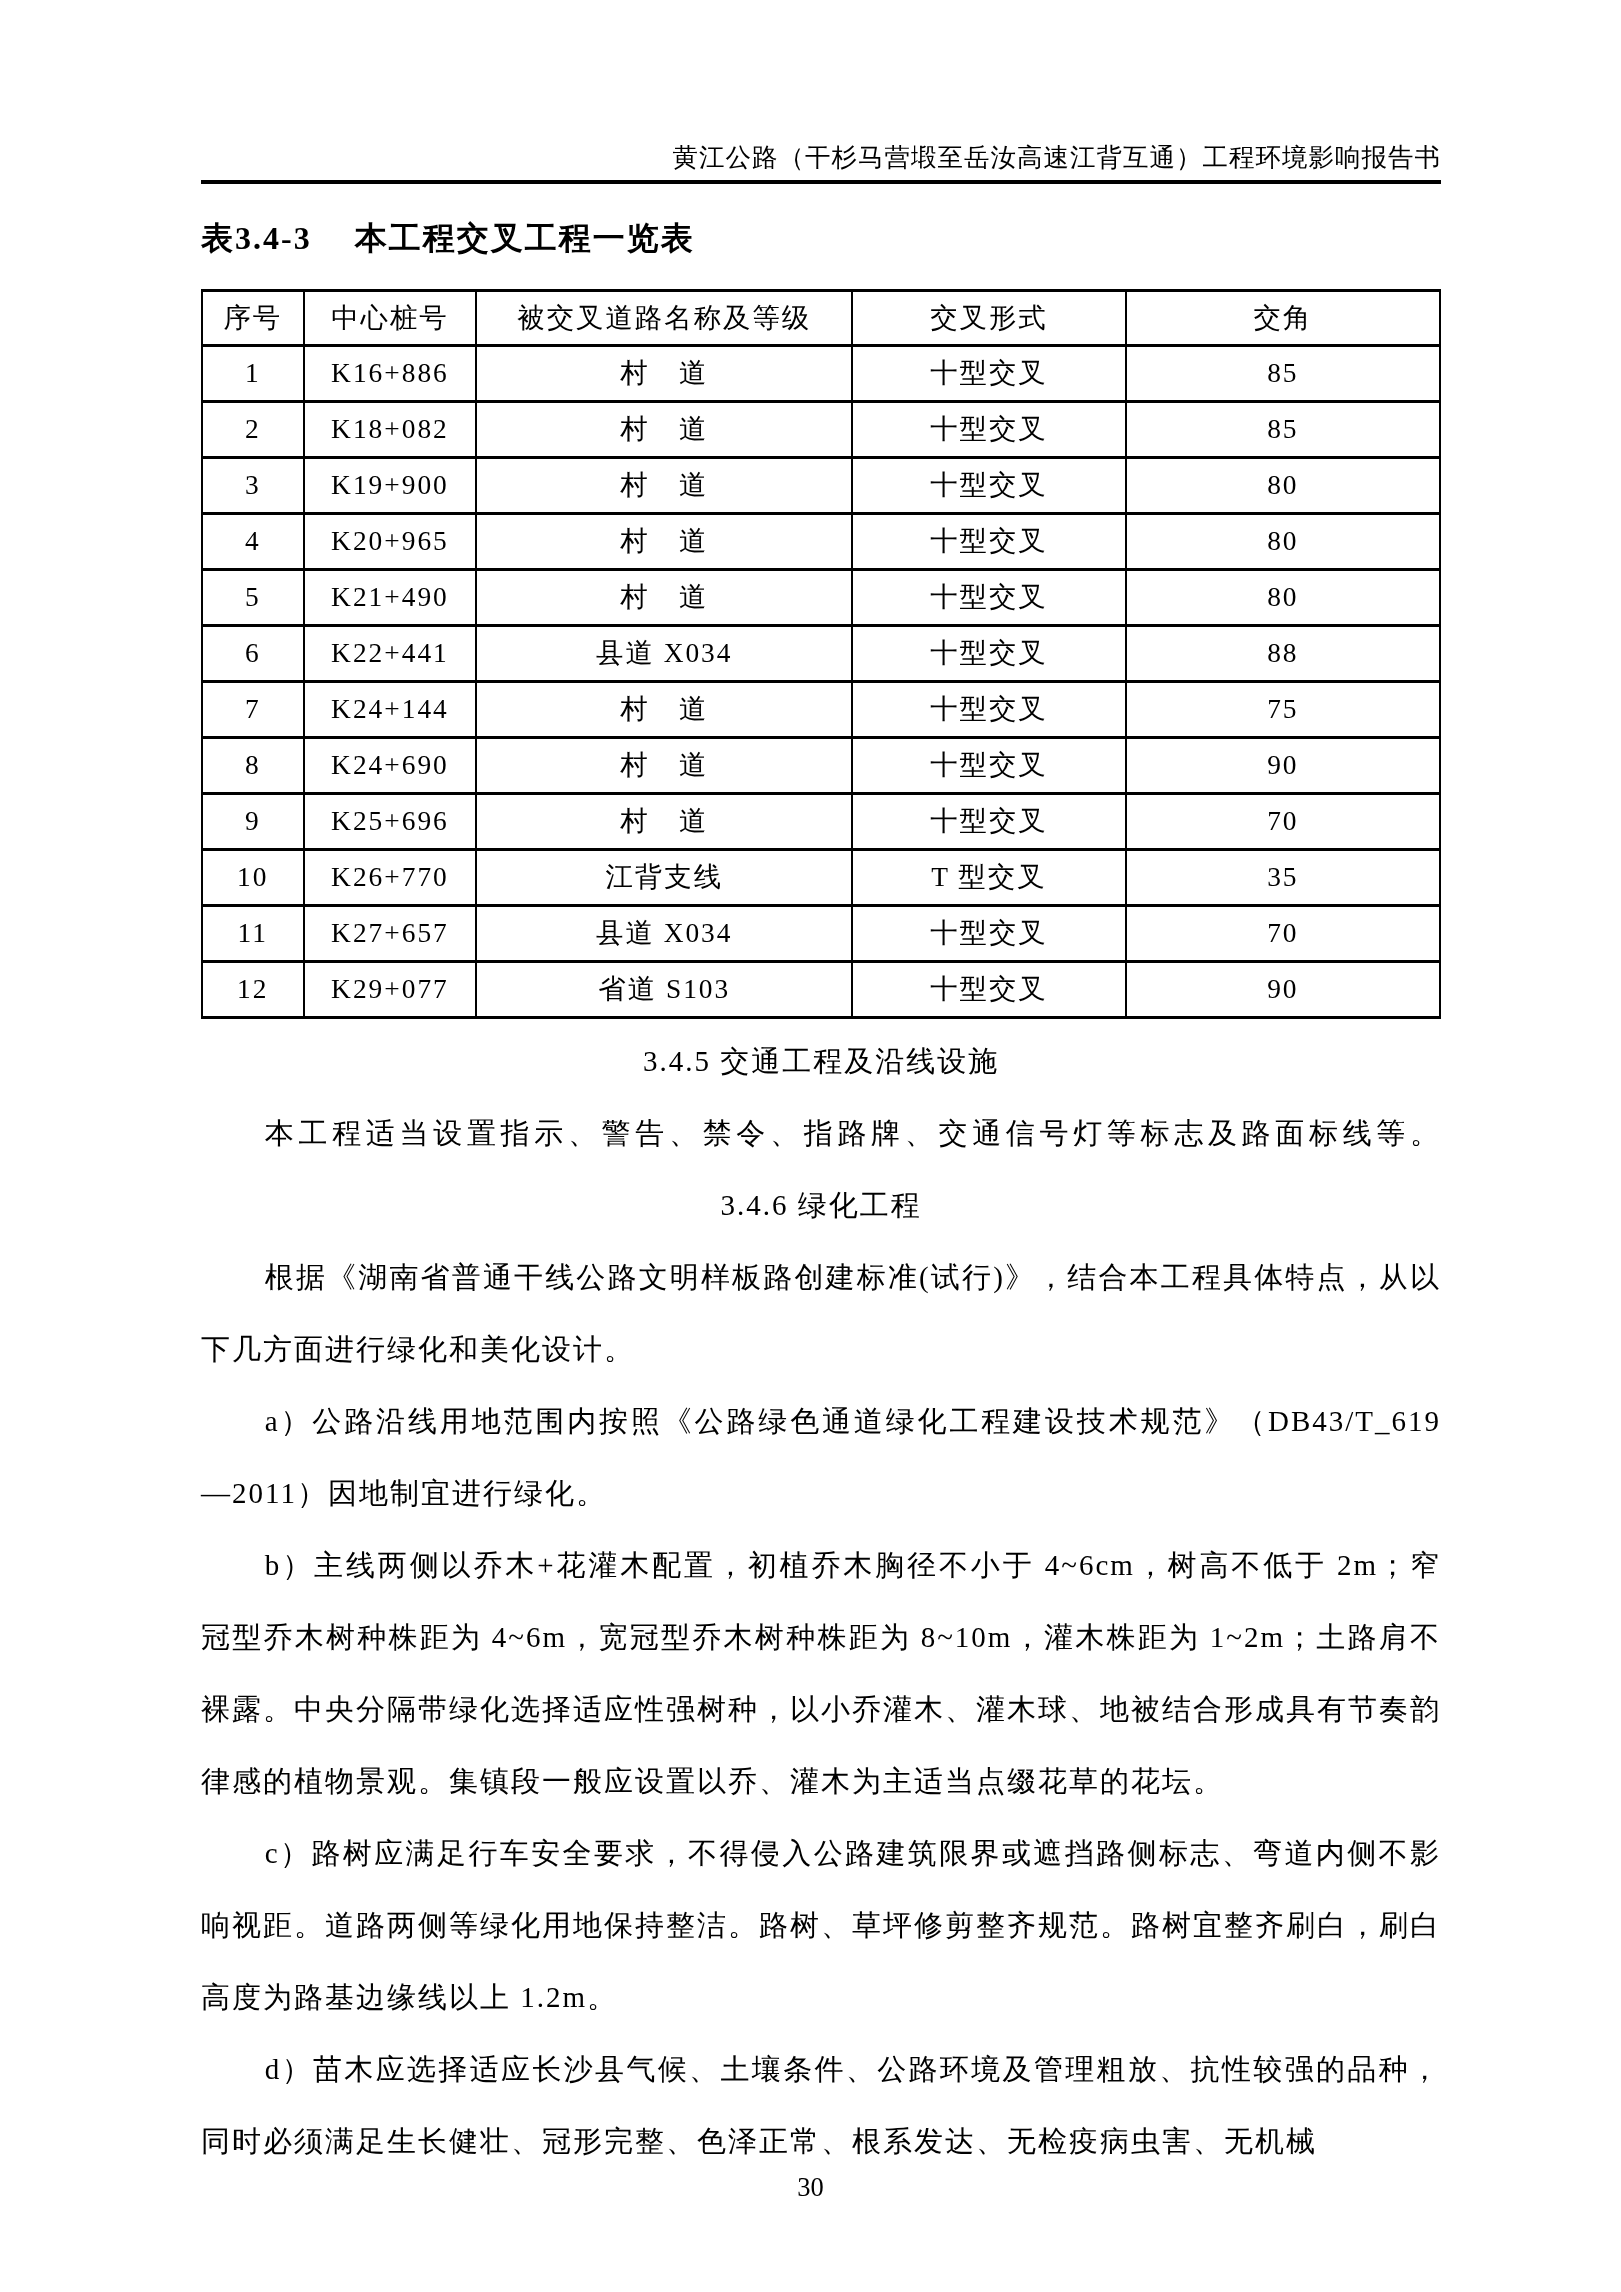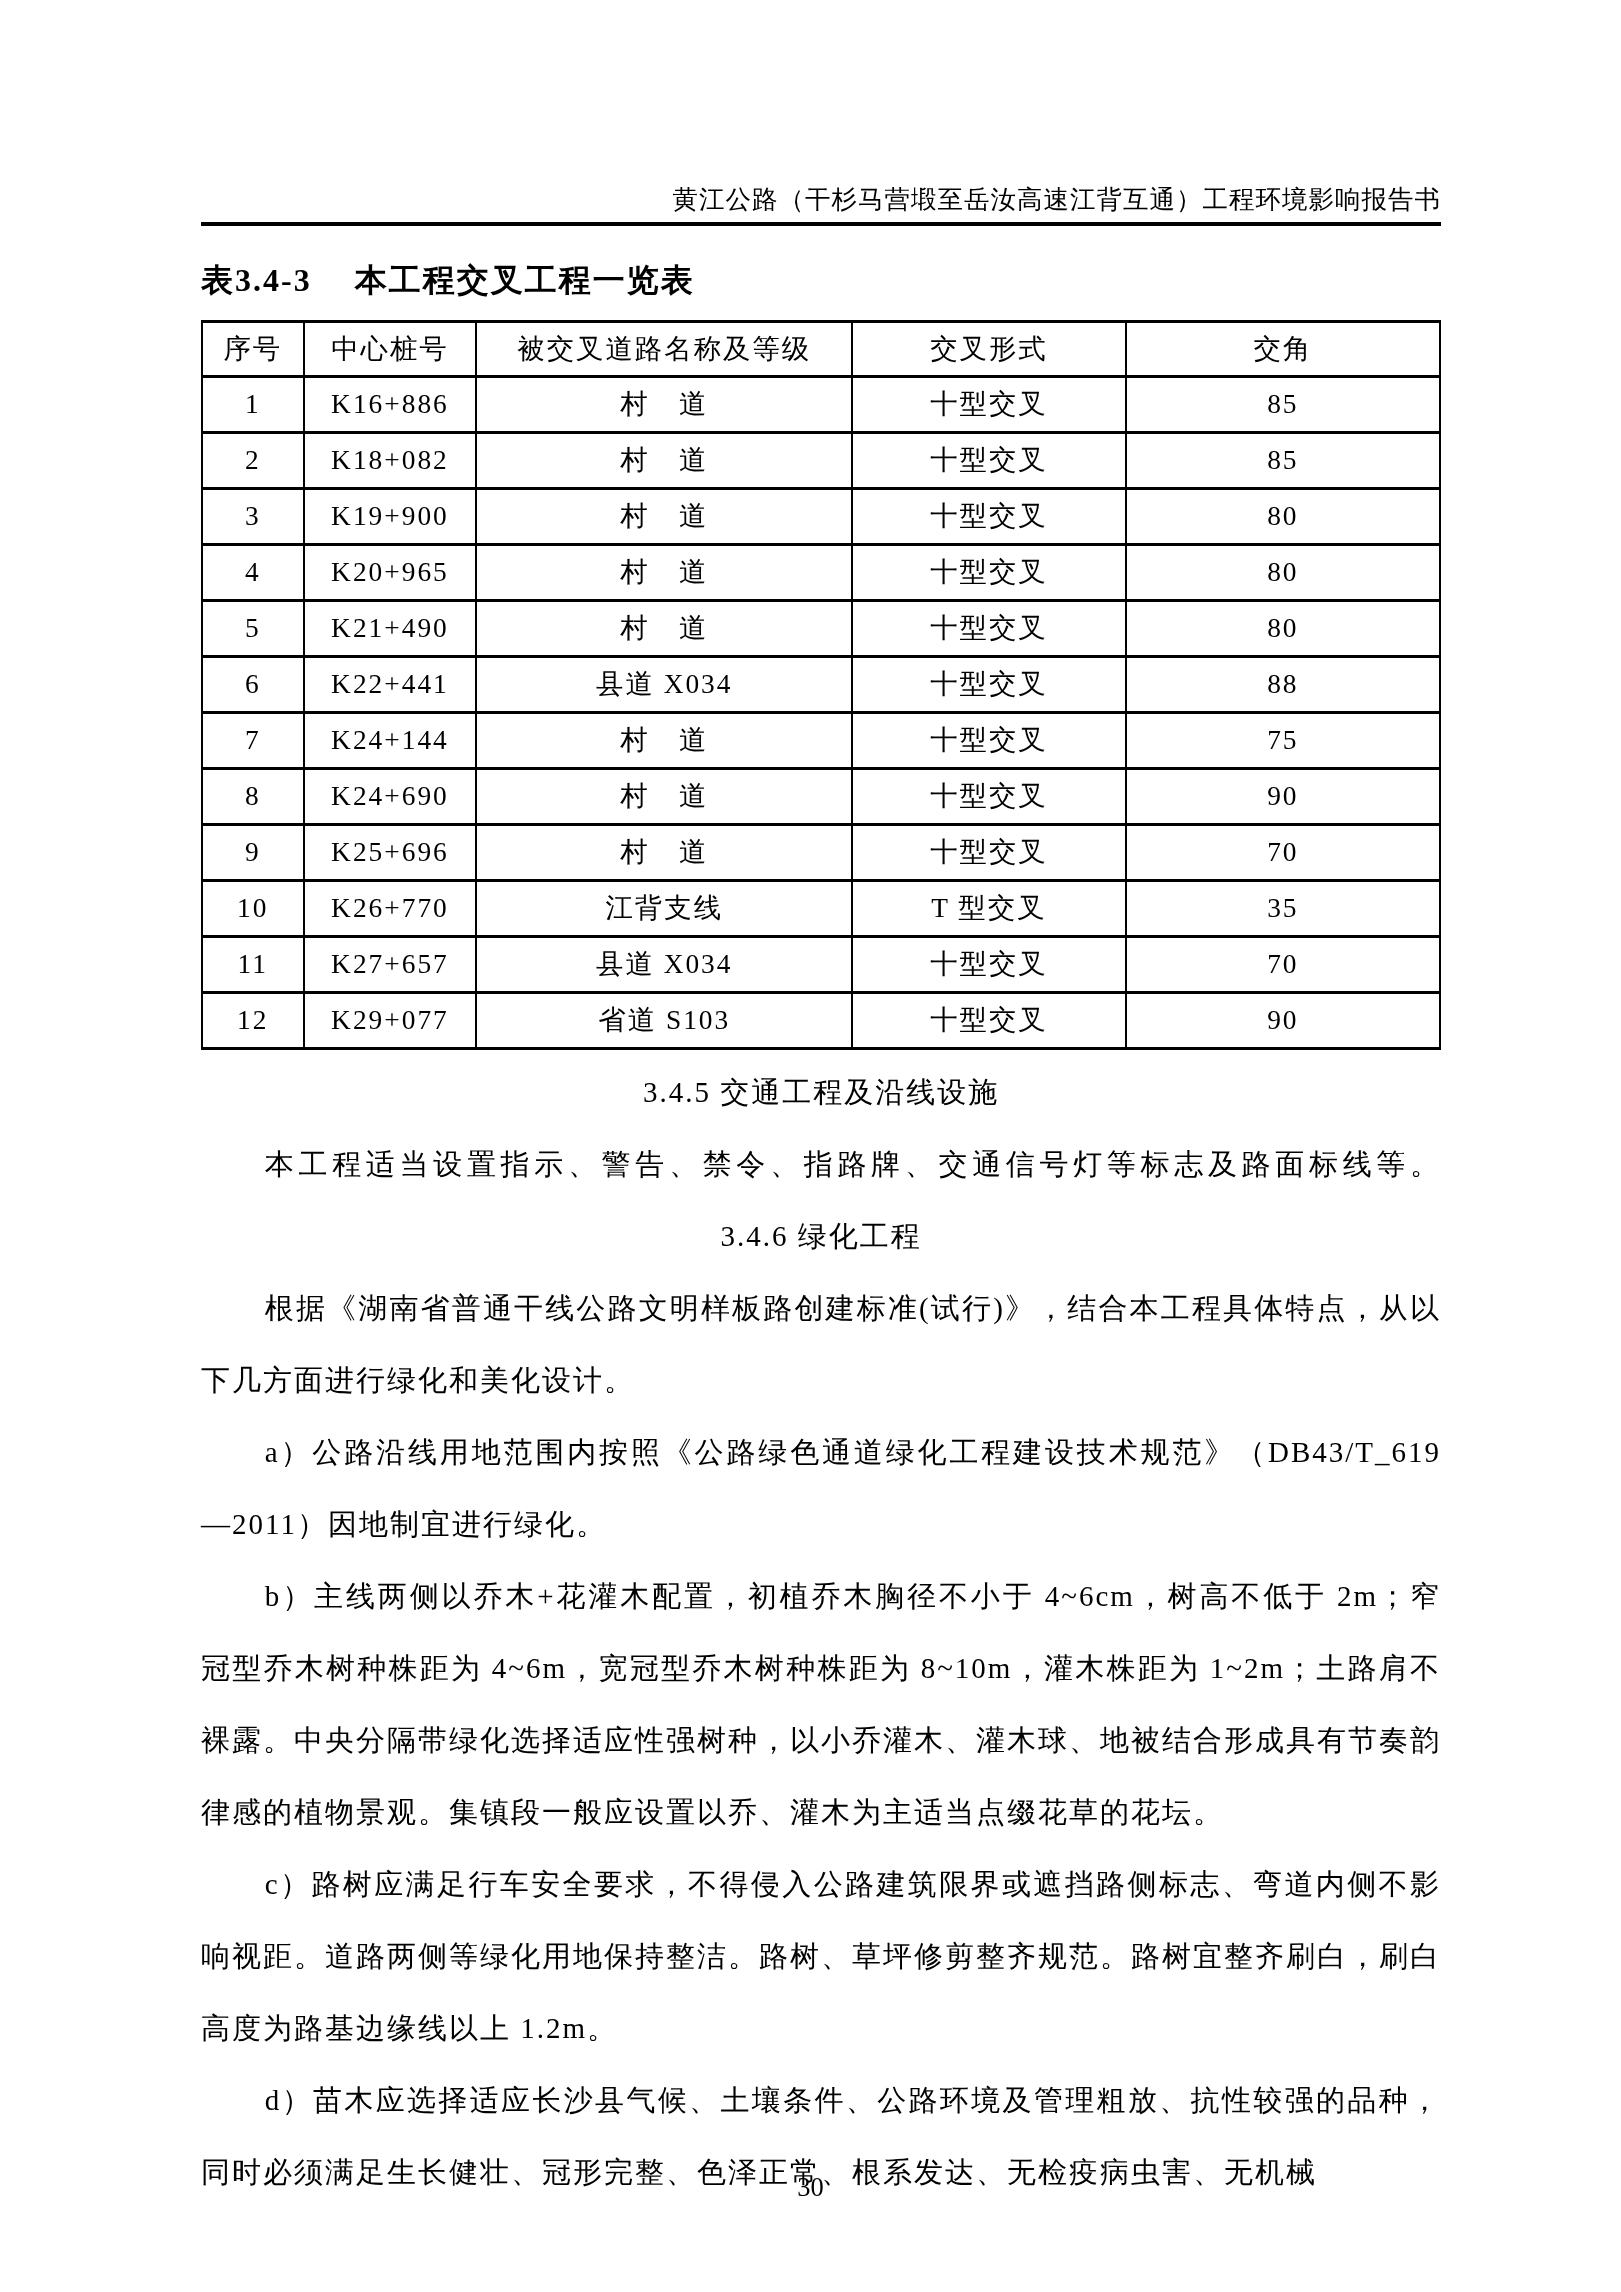--- a/index.html
+++ b/index.html
@@ -17,36 +17,35 @@
   
   .running-header {
     border-bottom: 4.9px solid #000;
     padding-bottom: 7.8px;
   }
   .running-header .hd-text {
     text-align: right;
     font-size: 25.5px;
     line-height: 29px;
     letter-spacing: 1px;
-    margin-top: 42px;
   }
   
   .caption {
     margin-top: 33px;
     display: flex;
     justify-content: flex-start;
     align-items: baseline;
     gap: 43px;
     font-size: 32px;
     font-weight: bold;
     letter-spacing: 2px;
   }
   
   table.crossing {
-    margin-top: 17px;
+    margin-top: 28px;
     width: 100%;
     border-collapse: collapse;
     table-layout: fixed;
     font-size: 27.4px;
     letter-spacing: 2px;
   }
   table.crossing th, table.crossing td {
     border-left: 2.9px solid #000;
     border-right: 2.9px solid #000;
     border-top: 3.9px solid #000;

